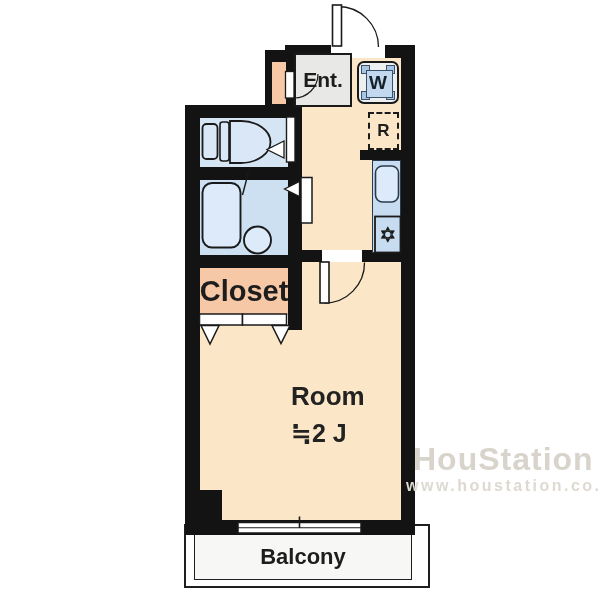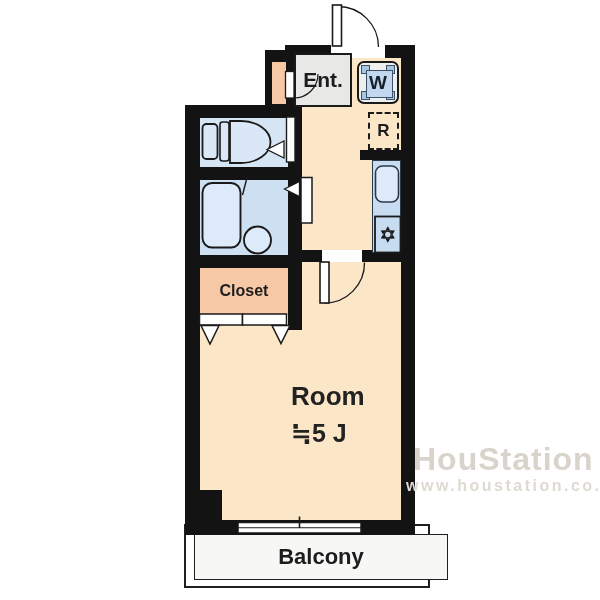--- a/index.html
+++ b/index.html
@@ -20,34 +20,34 @@
   .wcorner{position:absolute;width:9px;height:9px;background:#a6c6e4;border:1px solid #3c5168;box-sizing:border-box;}
   .winner{position:absolute;left:7px;top:7px;width:27px;height:28px;background:#c2d8ee;border:1.5px solid #3c5168;box-sizing:border-box;}
   .wlabel{position:absolute;inset:0;display:flex;align-items:center;justify-content:center;
           font-size:19px;font-weight:700;color:#15202b;}
   .rbox{border:2px dashed #1a1a1a;display:flex;align-items:center;justify-content:center;
         font-size:17px;font-weight:700;color:#1d1d1d;}
   .bal-outer{background:#ffffff;border:2.5px solid #1f1f1f;}
   .bal-inner{background:#f7f7f5;border:1.6px solid #1f1f1f;display:flex;align-items:center;justify-content:center;
              font-size:22px;font-weight:600;color:#1d1d1d;}
   .closet-label{display:flex;align-items:center;justify-content:center;
-                font-size:16px;font-weight:700;color:#1d1d1d;}
+                font-size:29px;font-weight:700;color:#1d1d1d;}
   .room-label{color:#222;font-size:26px;font-weight:600;line-height:1.0;}
   .room-size{margin-top:12px;font-size:25px;font-weight:600;}
   .wm1{color:#d8d4cb;font-size:32px;font-weight:700;letter-spacing:1px;}
   .wm2{color:#dedad2;font-size:16px;font-weight:700;letter-spacing:2.5px;}
   svg{position:absolute;left:0;top:0;pointer-events:none;}
 </style>
 </head>
 <body>
 
 <div class="stage">
 
   <div class="abs bal-outer" style="left:184px;top:524px;width:246px;height:64px;"></div>
-  <div class="abs bal-inner" style="left:194px;top:534px;width:254px;height:46px;">
+  <div class="abs bal-inner" style="left:194px;top:534px;width:218px;height:46px;">
     <span>Balcony</span>
   </div>
 
   <div class="floor f-hall" style="left:294px;top:52px;width:107px;height:210px;"></div>
   <div class="floor f-room" style="left:302px;top:262px;width:99px;height:260px;"></div>
   <div class="floor f-room" style="left:200px;top:325px;width:102px;height:197px;"></div>
   <div class="floor f-toilet" style="left:200px;top:118px;width:88px;height:49px;"></div>
   <div class="floor f-bath" style="left:200px;top:180px;width:88px;height:75px;"></div>
   <div class="floor f-closet" style="left:200px;top:268px;width:88px;height:47px;"></div>
 
@@ -150,19 +150,19 @@
       <rect x="238" y="522.5" width="123" height="10.5" fill="#ffffff" stroke="#1a1a1a" stroke-width="1.5"></rect>
       <path d="M238,527.8 H361" stroke="#1a1a1a" stroke-width="1.1"></path>
       <path d="M299.5,516.5 V528" stroke="#1a1a1a" stroke-width="1.6"></path>
     </g>
   </svg>
 
   <div class="abs closet-label" style="left:200px;top:277px;width:88px;height:28px;">Closet</div>
 
   <div class="abs room-label" style="left:256px;top:383px;margin-left:35px;">
     <div>Room</div>
-    <div class="room-size">≒5 J</div>
+    <div class="room-size">≒2 J</div>
   </div>
 
   <div class="abs wm1" style="left:413px;top:441px;">HouStation</div>
   <div class="abs wm2" style="left:406px;top:477px;">www.houstation.co.jp</div>
 
 </div>
 
 </body></html>

